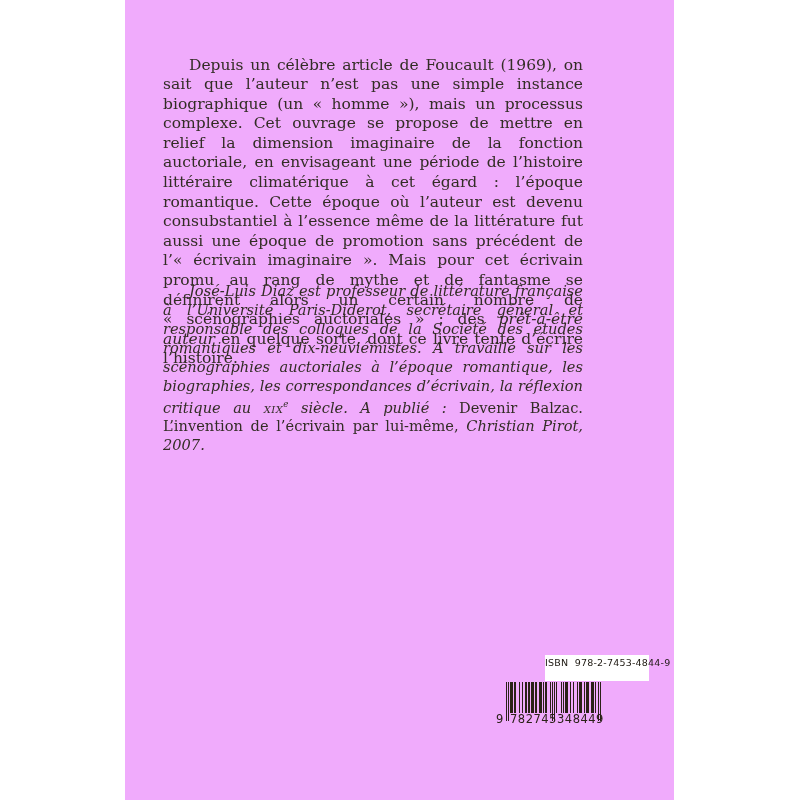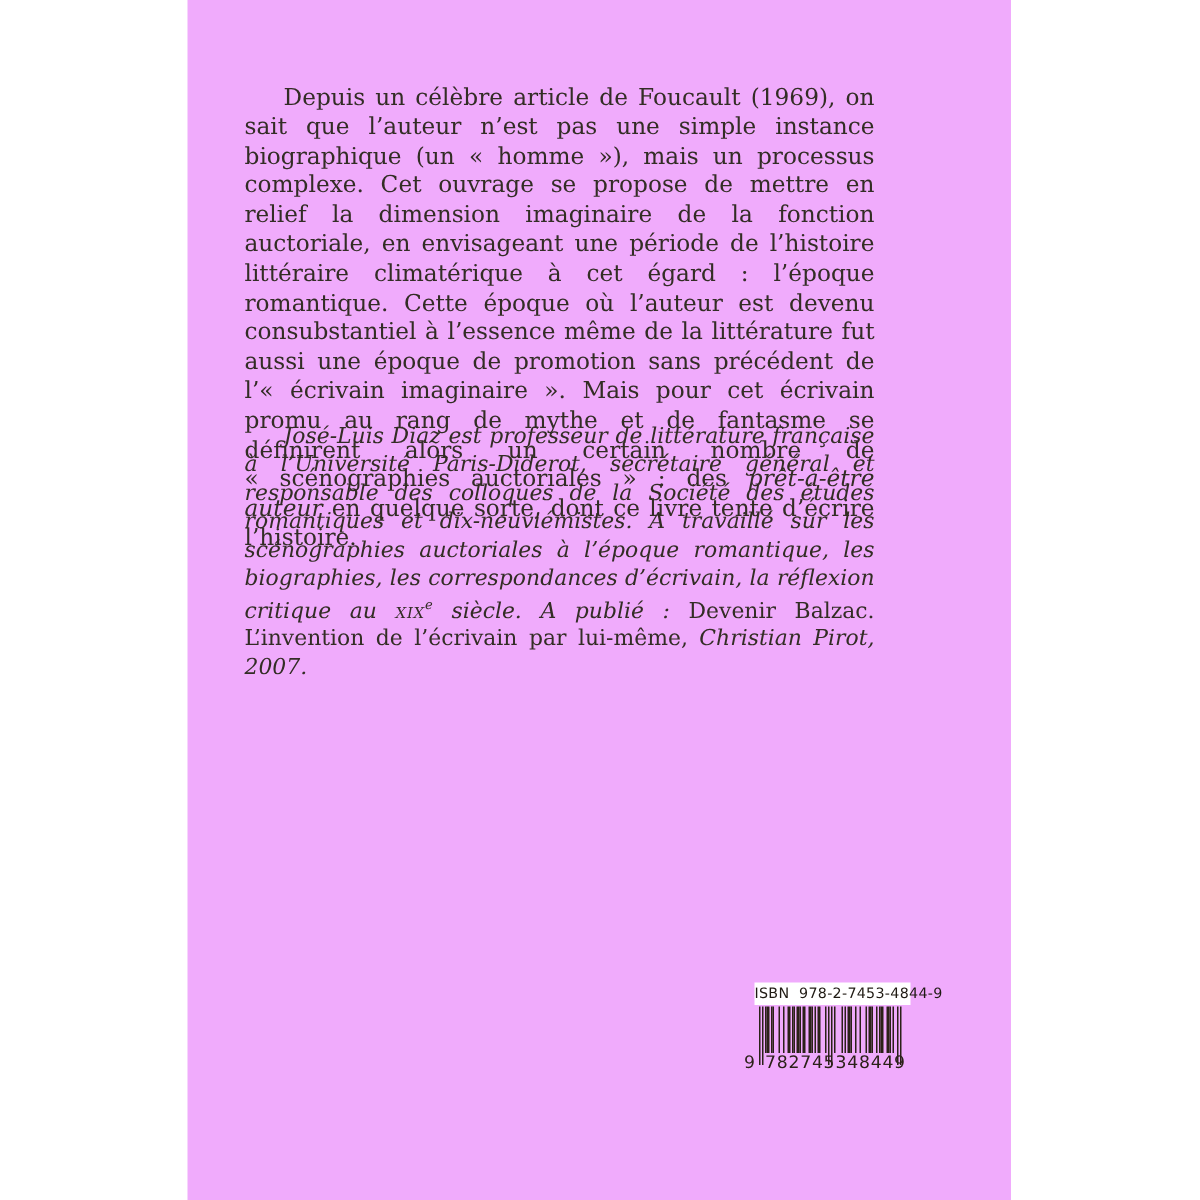--- a/index.html
+++ b/index.html
@@ -27,24 +27,24 @@
   .run-italic-smallcaps { font-style:italic; font-variant:small-caps; letter-spacing:0.5px; }
   .run-italic-sup { font-style:italic; vertical-align:super; font-size:0.6em; }
   .collection {
     position:absolute; left:50px; top:700px;
     font-style:italic; font-size:15px; color:#332d25;
   }
   .barcode {
     position:absolute; left:378px; top:655px; width:104px;
   }
   .isbn-strip {
-    width:104px; height:15px; line-height:15px;
+    width:104px; height:26px; line-height:15px;
     background:#ffffff; color:#1f1a13;
     font-family:"DejaVu Sans", sans-serif; font-size:9.5px;
-    text-align:left; letter-spacing:0.2px; white-space:nowrap;
+    text-align:left; letter-spacing:0.2px; white-space:nowrap;margin-left:42px;
   }
   .bars {
     position:relative; display:flex; align-items:flex-start;
     width:95px; height:46px; margin-left:3px; margin-top:1px;
   }
   .bc-module { width:1px; height:31px; flex:0 0 1px; }
   .bc-module.on { background:#2b2118; }
   .bc-module.guard { height:39px; }
   .bc-digit {
     position:absolute; top:30px;

